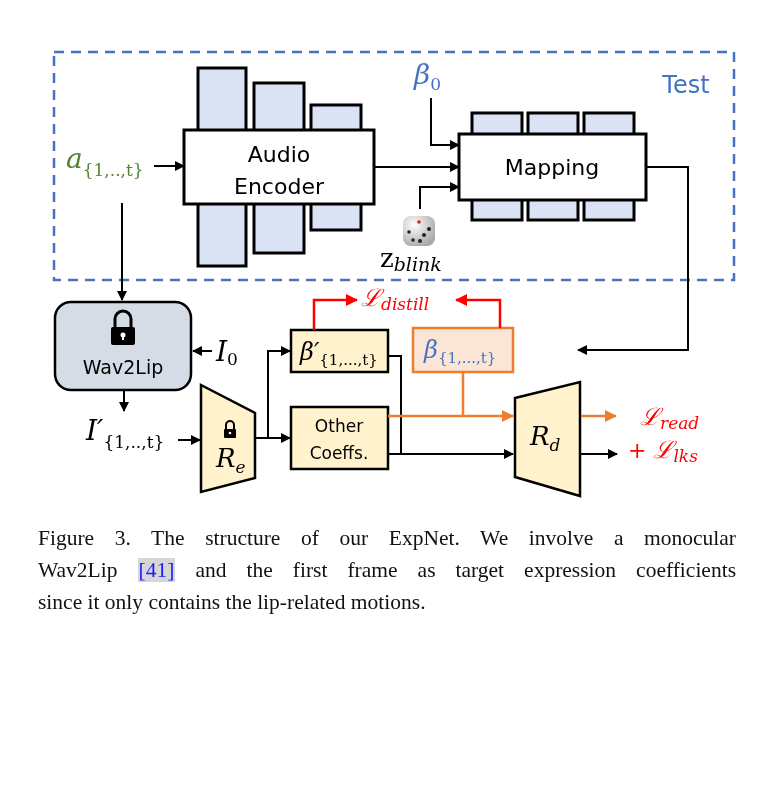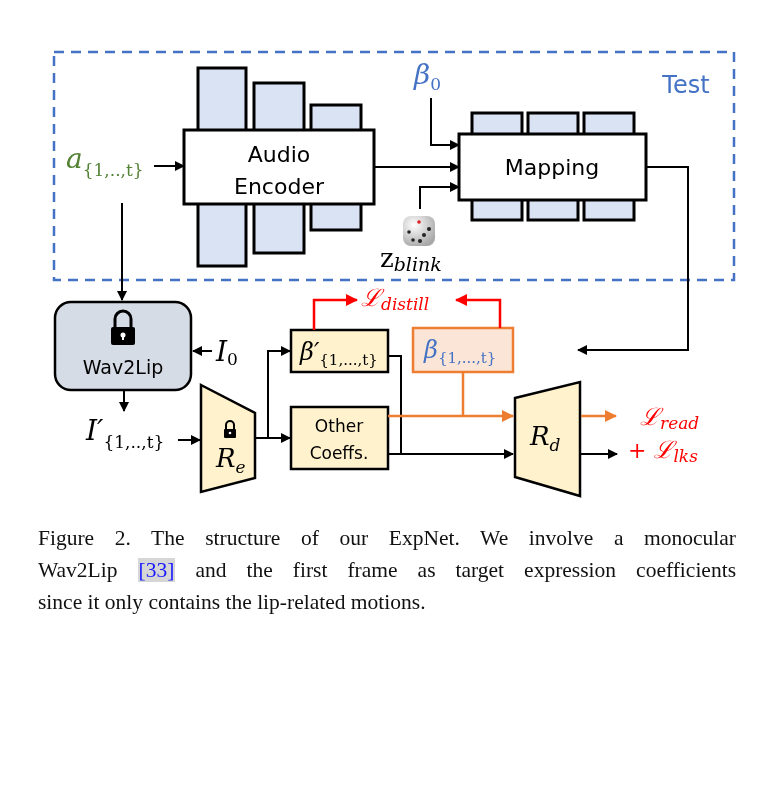--- a/index.html
+++ b/index.html
@@ -169,16 +169,16 @@
   <line x1="581" y1="454" x2="617" y2="454" stroke="#000" stroke-width="2" marker-end="url(#ahB)"></line>
   <text x="640" y="425" fill="#ff0000">
     <tspan class="serif" font-size="24" font-style="italic">ℒ</tspan><tspan class="math" font-size="17" dy="4">read</tspan>
   </text>
   <text x="628" y="458" fill="#ff0000">
     <tspan class="serif" font-size="22">+ </tspan><tspan class="serif" font-size="24" font-style="italic">ℒ</tspan><tspan class="math" font-size="17" dy="4">lks</tspan>
   </text>
 </svg>
 
 <div class="caption" id="caption">
-    <span class="line">Figure 2. The structure of our ExpNet. We involve a monocular</span>
-    <span class="line">Wav2Lip <span class="cite">[33]</span> and the first frame as target expression coefficients</span>
+    <span class="line">Figure 3. The structure of our ExpNet. We involve a monocular</span>
+    <span class="line">Wav2Lip <span class="cite">[41]</span> and the first frame as target expression coefficients</span>
     <span class="line last">since it only contains the lip-related motions.</span>
   </div>
 
 </body></html>

